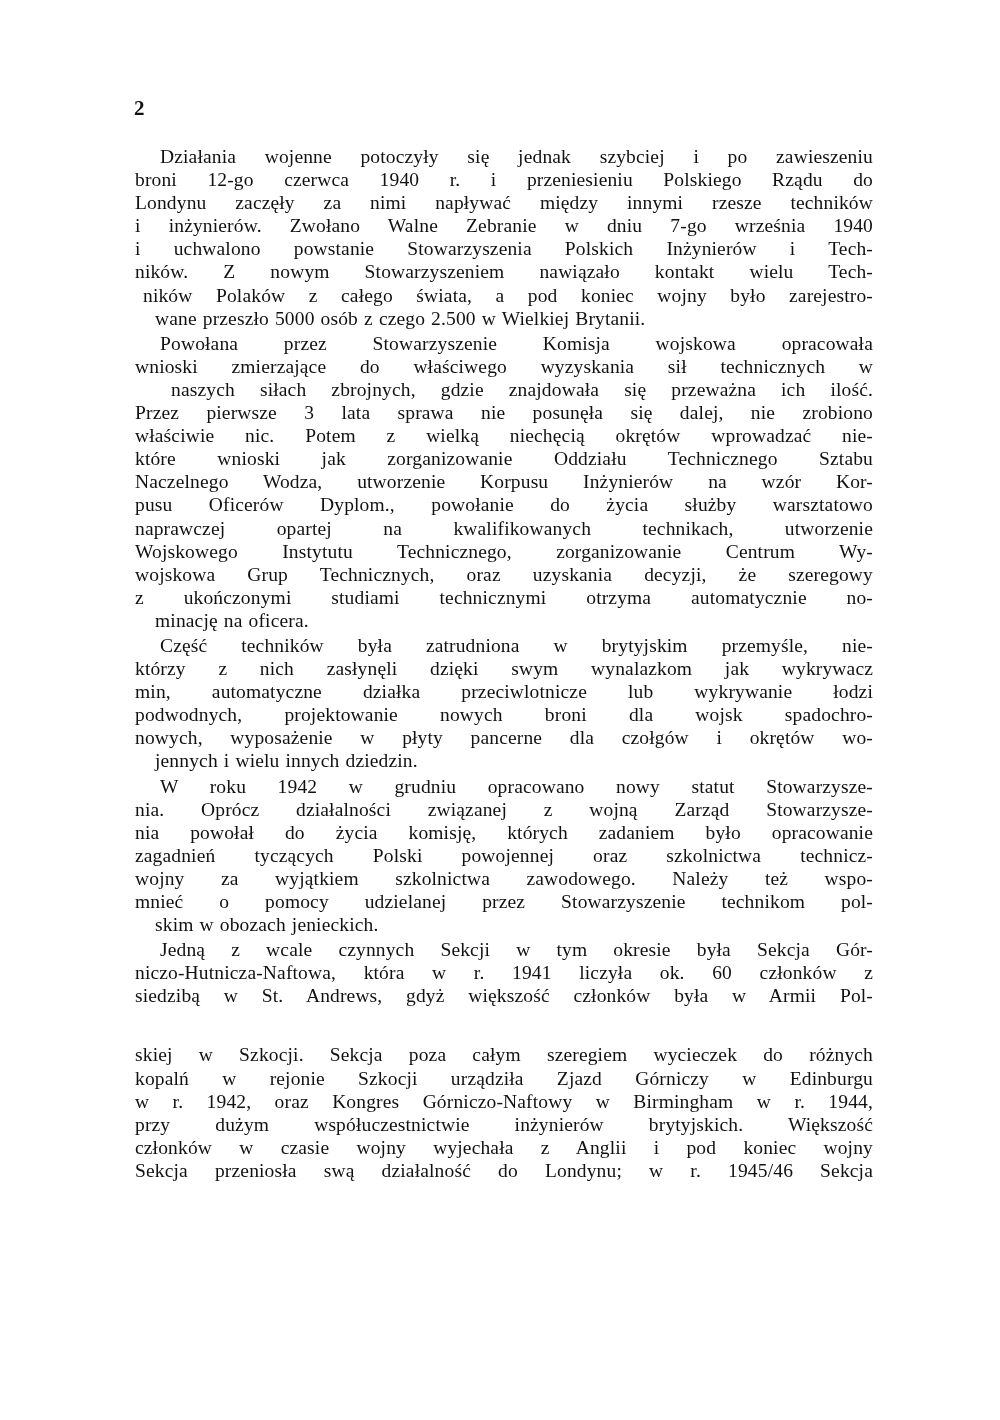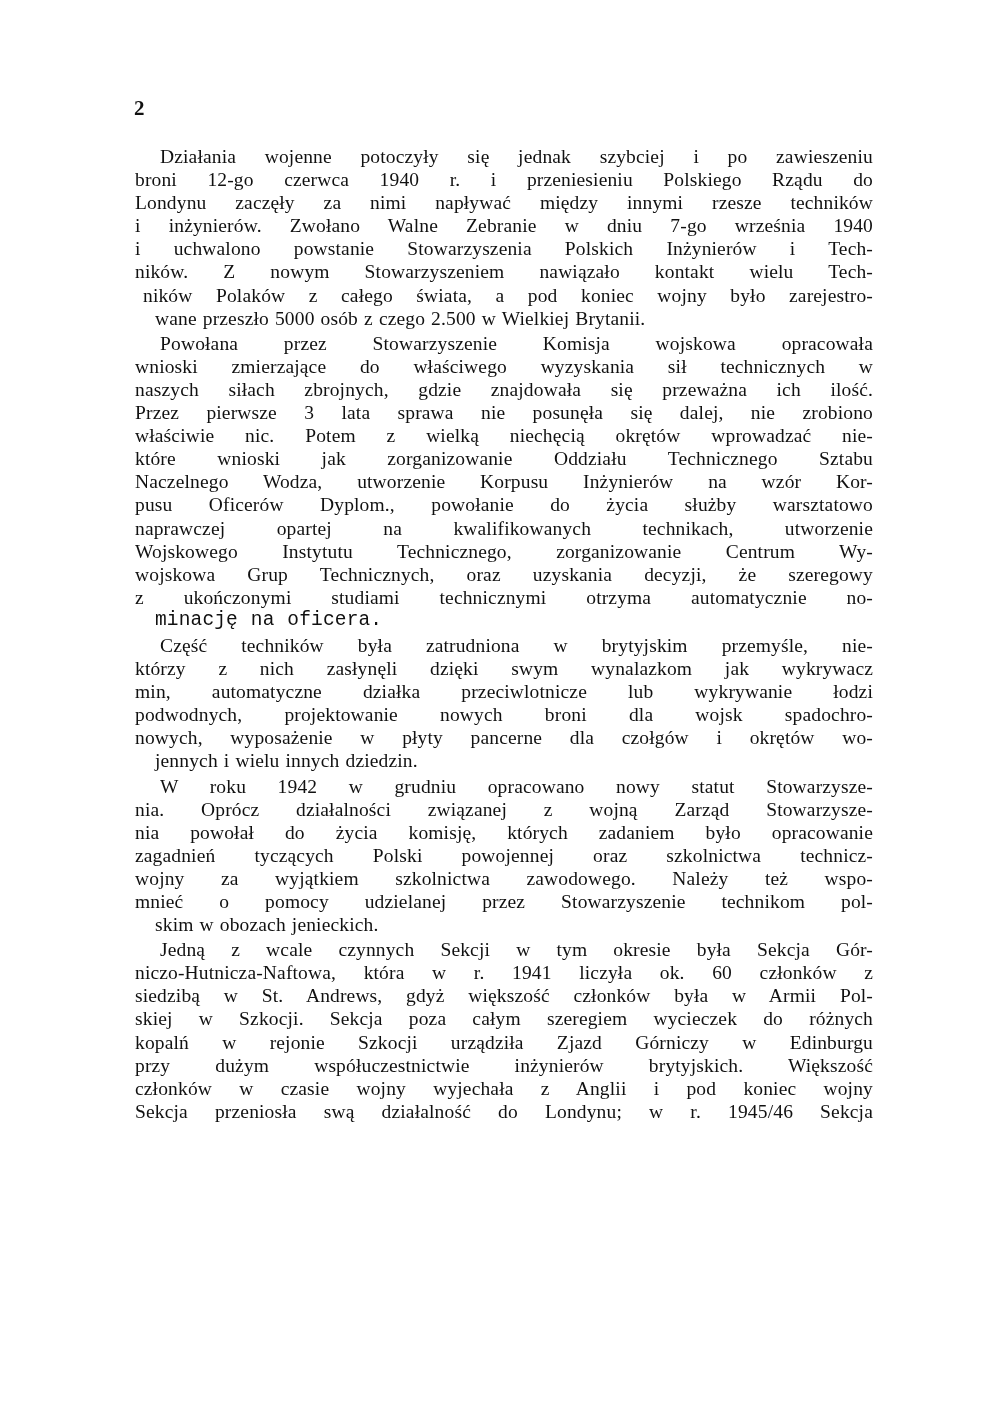--- a/index.html
+++ b/index.html
@@ -64,31 +64,31 @@
       <span class="line" style="white-space: nowrap; word-spacing: 1px;">Londynu zaczęły za nimi napływać między innymi rzesze techników</span>
       <span class="line" style="white-space: nowrap; word-spacing: 1px;">i inżynierów. Zwołano Walne Zebranie w dniu 7-go września 1940</span>
       <span class="line" style="white-space: nowrap; word-spacing: 1px;">i uchwalono powstanie Stowarzyszenia Polskich Inżynierów i Tech-</span>
       <span class="line" style="white-space: nowrap; word-spacing: 1px;">ników. Z nowym Stowarzyszeniem nawiązało kontakt wielu Tech-</span>
       <span class="line" style="white-space: nowrap; word-spacing: 1px; margin-left: 8px;">ników Polaków z całego świata, a pod koniec wojny było zarejestro-</span>
       <span class="line last" style="white-space: nowrap;">wane przeszło 5000 osób z czego 2.500 w Wielkiej Brytanii.</span>
     </div>
     <div class="paragraph">
       <span class="line first" style="white-space: nowrap; word-spacing: 1px;">Powołana przez Stowarzyszenie Komisja wojskowa opracowała</span>
       <span class="line" style="white-space: nowrap; word-spacing: 1px;">wnioski zmierzające do właściwego wyzyskania sił technicznych w</span>
-      <span class="line" style="white-space: nowrap; word-spacing: 1px;">naszych siłach zbrojnych, gdzie znajdowała się przeważna ich ilość.</span>
+      <span class="line" style="white-space: nowrap; word-spacing: 1px; margin-left: 36px;">naszych siłach zbrojnych, gdzie znajdowała się przeważna ich ilość.</span>
       <span class="line" style="white-space: nowrap; word-spacing: 1px;">Przez pierwsze 3 lata sprawa nie posunęła się dalej, nie zrobiono</span>
       <span class="line" style="white-space: nowrap; word-spacing: 1px;">właściwie nic. Potem z wielką niechęcią okrętów wprowadzać nie-</span>
       <span class="line" style="white-space: nowrap; word-spacing: 1px;">które wnioski jak zorganizowanie Oddziału Technicznego Sztabu</span>
       <span class="line" style="white-space: nowrap; word-spacing: 1px;">Naczelnego Wodza, utworzenie Korpusu Inżynierów na wzór Kor-</span>
       <span class="line" style="white-space: nowrap; word-spacing: 1px;">pusu Oficerów Dyplom., powołanie do życia służby warsztatowo</span>
       <span class="line" style="white-space: nowrap; word-spacing: 1px;">naprawczej opartej na kwalifikowanych technikach, utworzenie</span>
       <span class="line" style="white-space: nowrap; word-spacing: 1px;">Wojskowego Instytutu Technicznego, zorganizowanie Centrum Wy-</span>
       <span class="line" style="white-space: nowrap; word-spacing: 1px;">wojskowa Grup Technicznych, oraz uzyskania decyzji, że szeregowy</span>
       <span class="line" style="white-space: nowrap; word-spacing: 1px;">z ukończonymi studiami technicznymi otrzyma automatycznie no-</span>
-      <span class="line last" style="white-space: nowrap; font-family: Liberation Mono, monospace;">minację na oficera.</span>
+      <span class="line last" style="white-space: nowrap;">minację na oficera.</span>
     </div>
     <div class="paragraph">
       <span class="line first" style="white-space: nowrap; word-spacing: 1px;">Część techników była zatrudniona w brytyjskim przemyśle, nie-</span>
       <span class="line" style="white-space: nowrap; word-spacing: 1px;">którzy z nich zasłynęli dzięki swym wynalazkom jak wykrywacz</span>
       <span class="line" style="white-space: nowrap; word-spacing: 1px;">min, automatyczne działka przeciwlotnicze lub wykrywanie łodzi</span>
       <span class="line" style="white-space: nowrap; word-spacing: 1px;">podwodnych, projektowanie nowych broni dla wojsk spadochro-</span>
       <span class="line" style="white-space: nowrap; word-spacing: 1px;">nowych, wyposażenie w płyty pancerne dla czołgów i okrętów wo-</span>
       <span class="line last" style="white-space: nowrap;">jennych i wielu innych dziedzin.</span>
     </div>
     <div class="paragraph">
@@ -97,19 +97,20 @@
       <span class="line" style="white-space: nowrap; word-spacing: 1px;">nia powołał do życia komisję, których zadaniem było opracowanie</span>
       <span class="line" style="white-space: nowrap; word-spacing: 1px;">zagadnień tyczących Polski powojennej oraz szkolnictwa technicz-</span>
       <span class="line" style="white-space: nowrap; word-spacing: 1px;">wojny za wyjątkiem szkolnictwa zawodowego. Należy też wspo-</span>
       <span class="line" style="white-space: nowrap; word-spacing: 1px;">mnieć o pomocy udzielanej przez Stowarzyszenie technikom pol-</span>
       <span class="line last" style="white-space: nowrap;">skim w obozach jenieckich.</span>
     </div>
     <div class="paragraph">
       <span class="line first" style="white-space: nowrap; word-spacing: 1px;">Jedną z wcale czynnych Sekcji w tym okresie była Sekcja Gór-</span>
       <span class="line" style="white-space: nowrap; word-spacing: 1px;">niczo-Hutnicza-Naftowa, która w r. 1941 liczyła ok. 60 członków z</span>
       <span class="line" style="white-space: nowrap; word-spacing: 1px;">siedzibą w St. Andrews, gdyż większość członków była w Armii Pol-</span>
-      <span class="line" style="white-space: nowrap; word-spacing: 1px;">skiej w Szkocji. Sekcja poza całym szeregiem wycieczek do różnych</span>
+      <span class="line" style="white-space: nowrap; word-spacing: 1px; margin-top: 36px;">skiej w Szkocji. Sekcja poza całym szeregiem wycieczek do różnych</span>
       <span class="line" style="white-space: nowrap; word-spacing: 1px;">kopalń w rejonie Szkocji urządziła Zjazd Górniczy w Edinburgu</span>
+      <span class="line" style="white-space: nowrap; word-spacing: 1px;">w r. 1942, oraz Kongres Górniczo-Naftowy w Birmingham w r. 1944,</span>
       <span class="line" style="white-space: nowrap; word-spacing: 1px;">przy dużym współuczestnictwie inżynierów brytyjskich. Większość</span>
       <span class="line" style="white-space: nowrap; word-spacing: 1px;">członków w czasie wojny wyjechała z Anglii i pod koniec wojny</span>
       <span class="line" style="white-space: nowrap; word-spacing: 1px;">Sekcja przeniosła swą działalność do Londynu; w r. 1945/46 Sekcja</span>
     </div>
   </div>
 
 </body></html>

